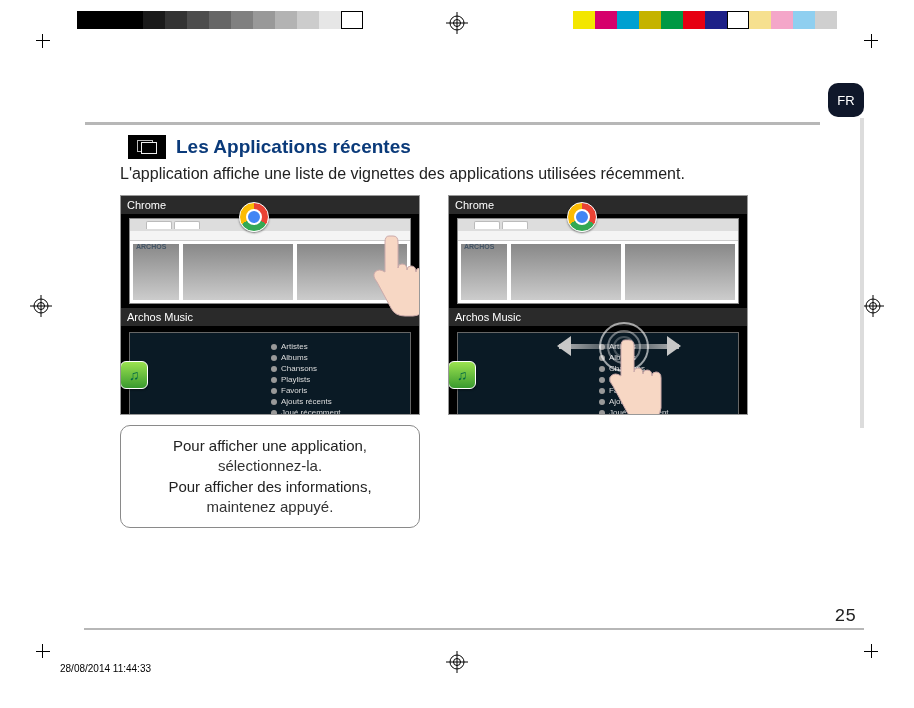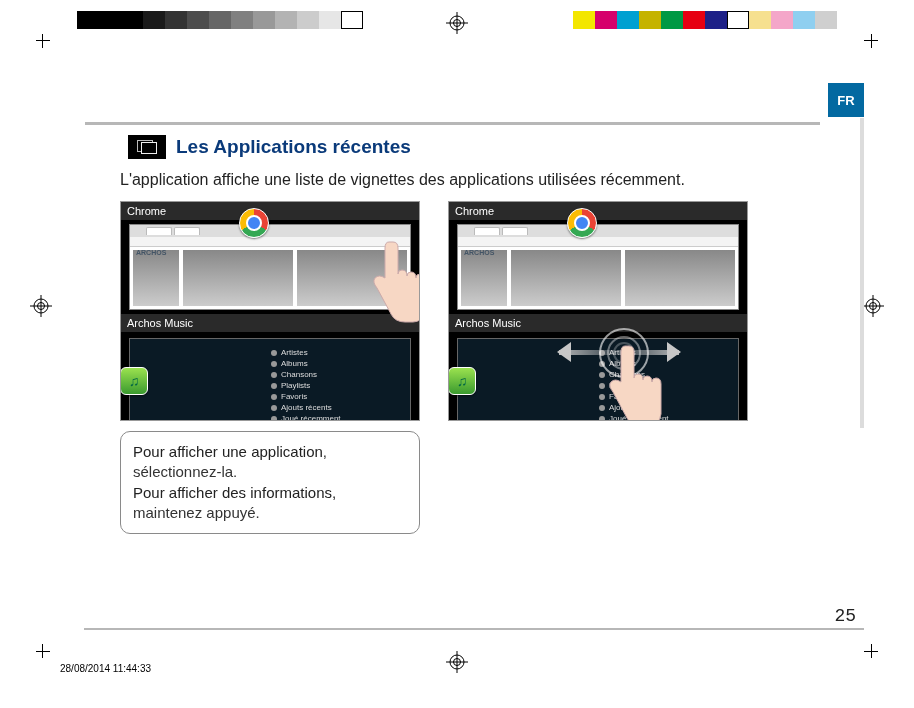--- a/index.html
+++ b/index.html
@@ -11,37 +11,37 @@
   .calib-left div, .calib-right div { width: 22px; height: 18px; }
   .calib-gap { flex: 1; }
   .reg-top { position: absolute; top: 12px; left: 50%; transform: translateX(-50%); }
   .reg-left { position: absolute; top: 295px; left: 30px; }
   .reg-right { position: absolute; top: 295px; right: 30px; }
   .reg-bottom { position: absolute; bottom: 35px; left: 50%; transform: translateX(-50%); }
 
   .reg-mark svg { display: block; }
 
   
-  .fr-tab { position: absolute; top: 83px; right: 50px; width: 36px; height: 34px; background: #0369a1; color: #fff; font-size: 13px; font-weight: bold; display: flex; align-items: center; justify-content: center; }
+  .fr-tab { position: absolute; top: 83px; right: 50px; width: 36px; height: 34px; background: #0f172a; color: #fff; font-size: 13px; font-weight: normal; display: flex; align-items: center; justify-content: center; border-radius: 10px; }
   .side-line { position: absolute; top: 118px; right: 50px; width: 4px; height: 310px; background: #dcdcdc; }
 
   
   .hr-top { position: absolute; top: 122px; left: 85px; width: 735px; height: 3px; background: #b7b7b7; }
 
   
   .content { position: absolute; top: 135px; left: 120px; width: 700px; }
-  .title-row { display: flex; align-items: center; gap: 10px; margin-bottom: 12px; margin-left: 8px; }
+  .title-row { display: flex; align-items: center; gap: 10px; margin-bottom: 6px; margin-left: 8px; }
   .title-icon { width: 38px; height: 24px; background: #000; display: flex; align-items: center; justify-content: center; }
   .title-icon-inner { position: relative; width: 20px; height: 14px; }
   .title-icon-inner::before { content: ""; position: absolute; top: 0; left: 0; width: 14px; height: 10px; border: 1.5px solid #bbb; }
   .title-icon-inner::after { content: ""; position: absolute; bottom: 0; right: 0; width: 14px; height: 10px; border: 1.5px solid #eee; background: #000; }
   .title-text { color: #0a3a7a; font-weight: bold; font-size: 19px; }
   .subtitle { font-size: 16px; color: #222; margin-left: 0; margin-bottom: 12px; }
 
-  .panels { display: flex; gap: 28px; }
+  .panels { display: flex; gap: 28px; text-align: center; }
   .panel { width: 300px; }
 
   
   .shot { width: 300px; height: 220px; background: #000; color: #fff; font-size: 10px; position: relative; overflow: hidden; border: 1px solid #999; }
   .shot .app-row { height: 18px; display: flex; align-items: center; padding: 0 6px; background: #2a2a2a; font-size: 11px; }
   .shot .card { margin: 4px 8px 0 8px; height: 86px; background: #fff; position: relative; overflow: hidden; border: 1px solid #888; }
   .shot .card .tabbar { height: 12px; background: #ddd; display: flex; align-items: center; padding-left: 16px; gap: 2px; }
   .shot .card .tabbar .tab { width: 26px; height: 8px; background: #fff; border-radius: 2px 2px 0 0; border: 1px solid #bbb; border-bottom: none; }
   .shot .card .addr { height: 10px; background: #f4f4f4; border-bottom: 1px solid #ccc; }
   .shot .card .page { height: 62px; display: flex; gap: 4px; padding: 3px; background: #fff; }

